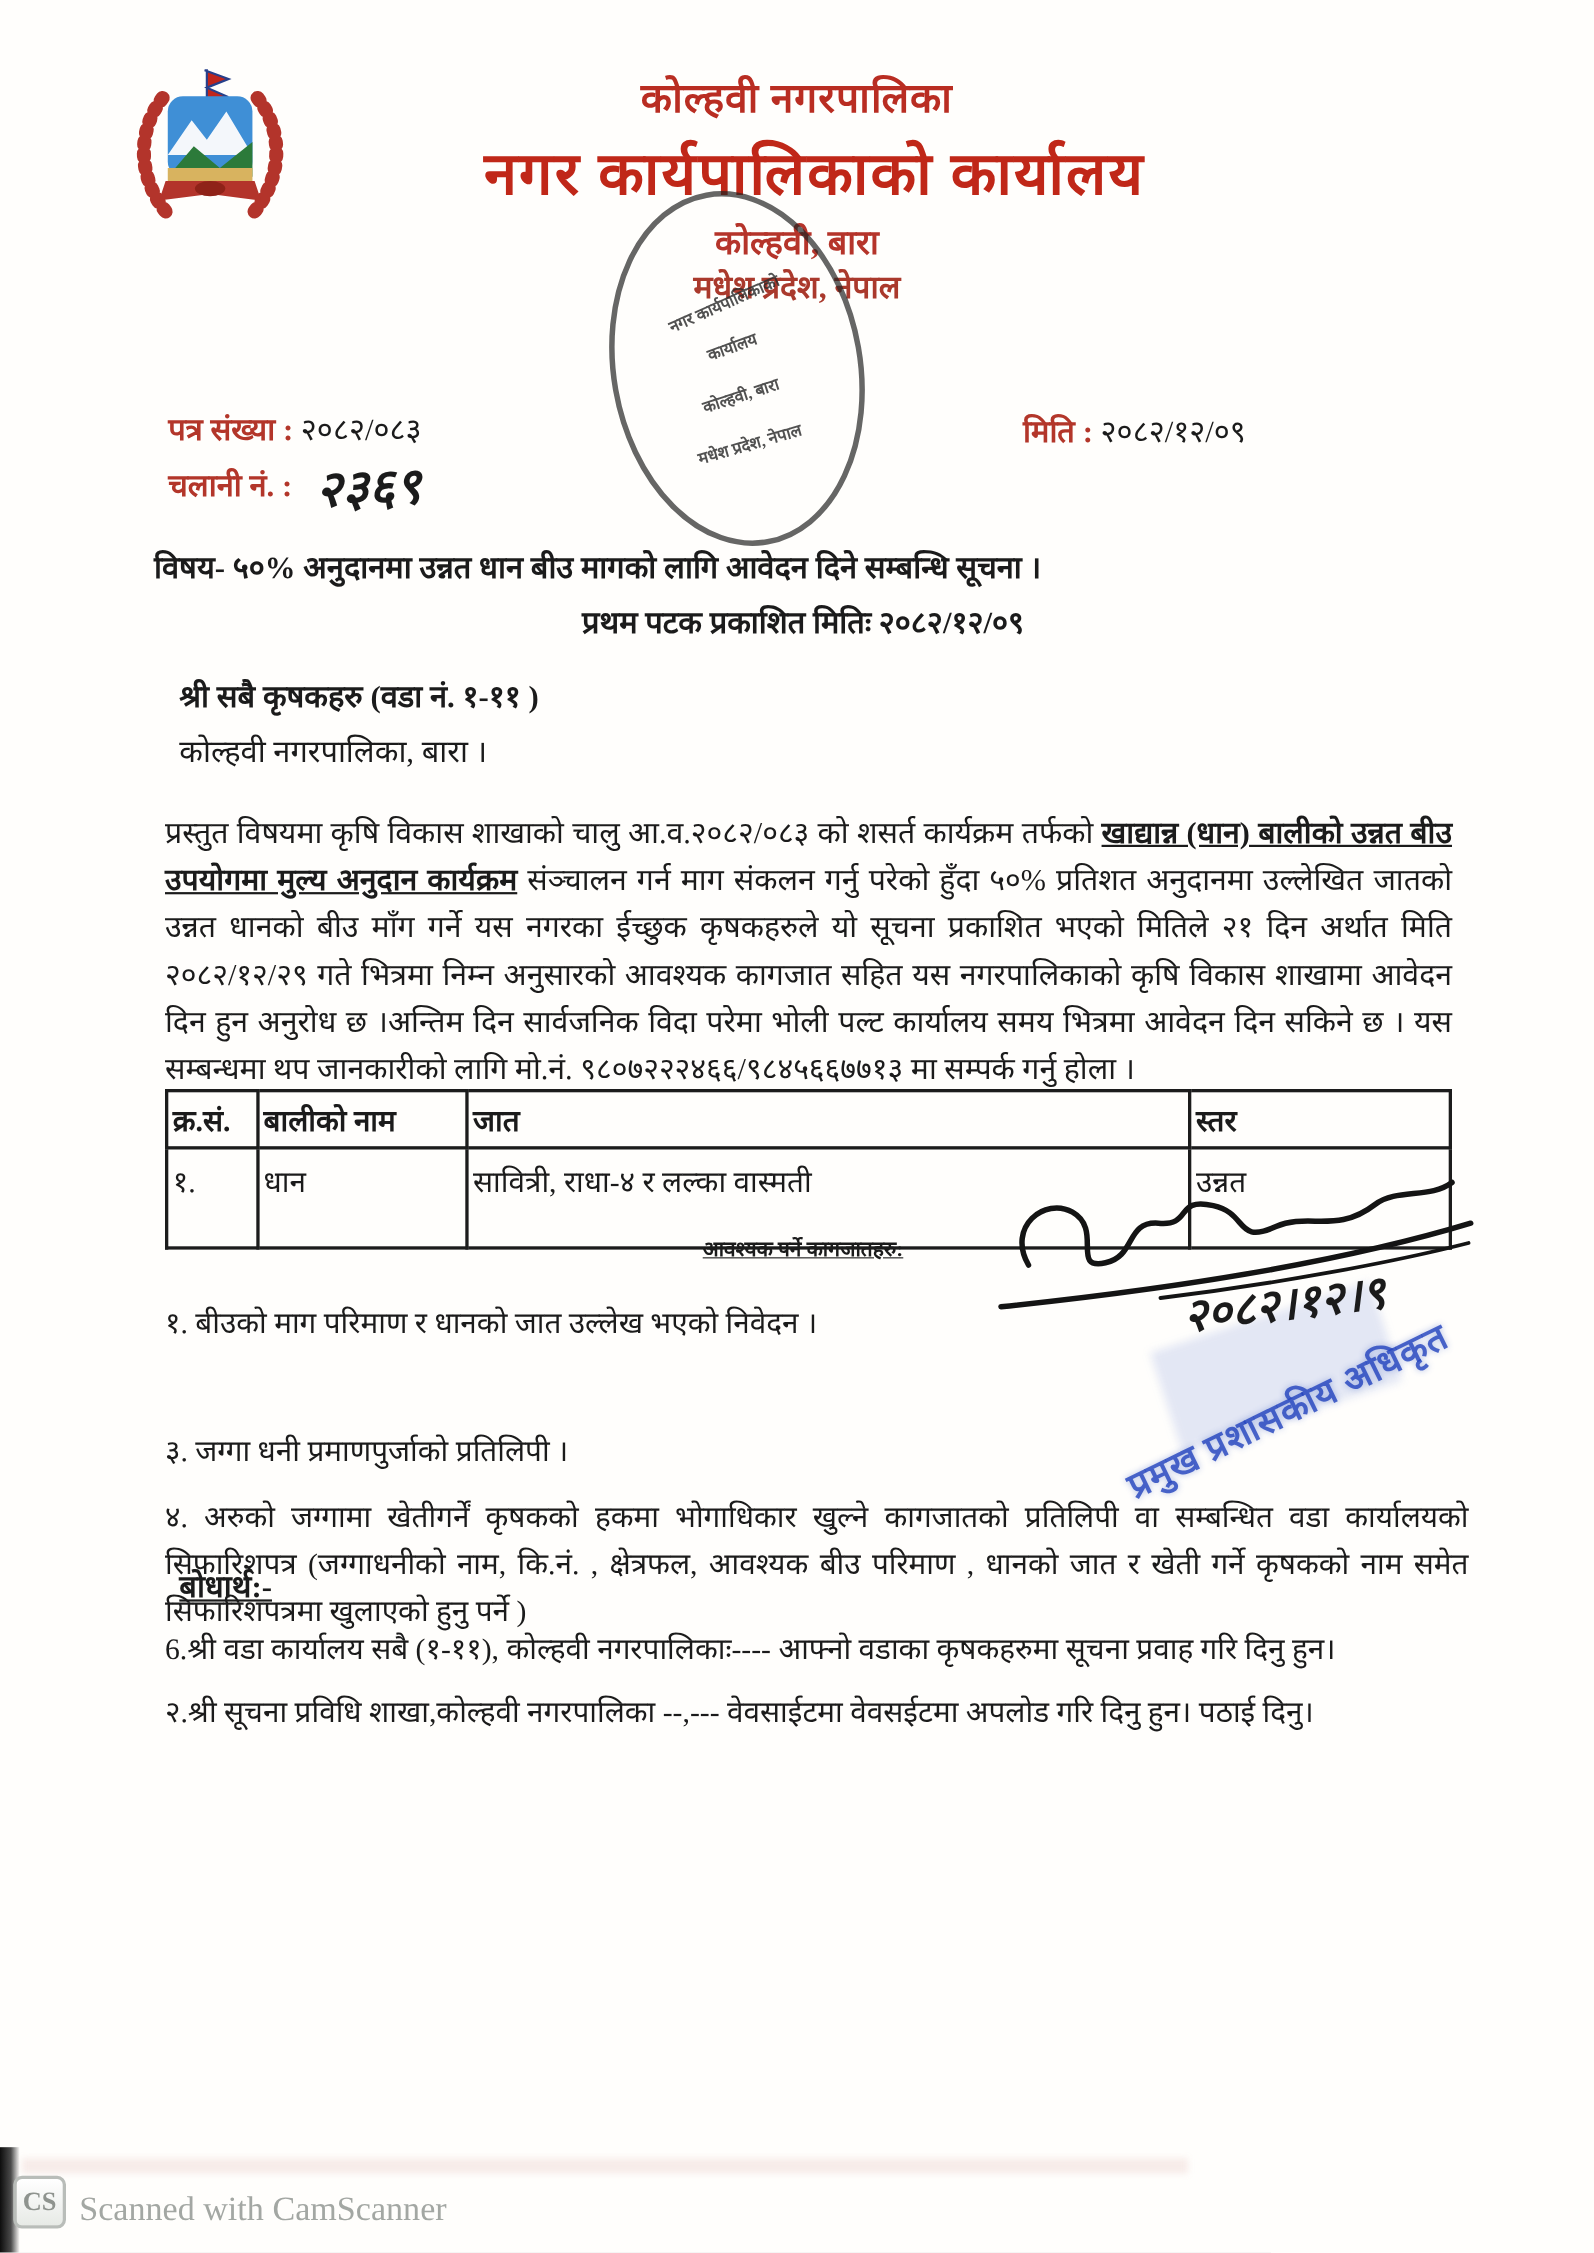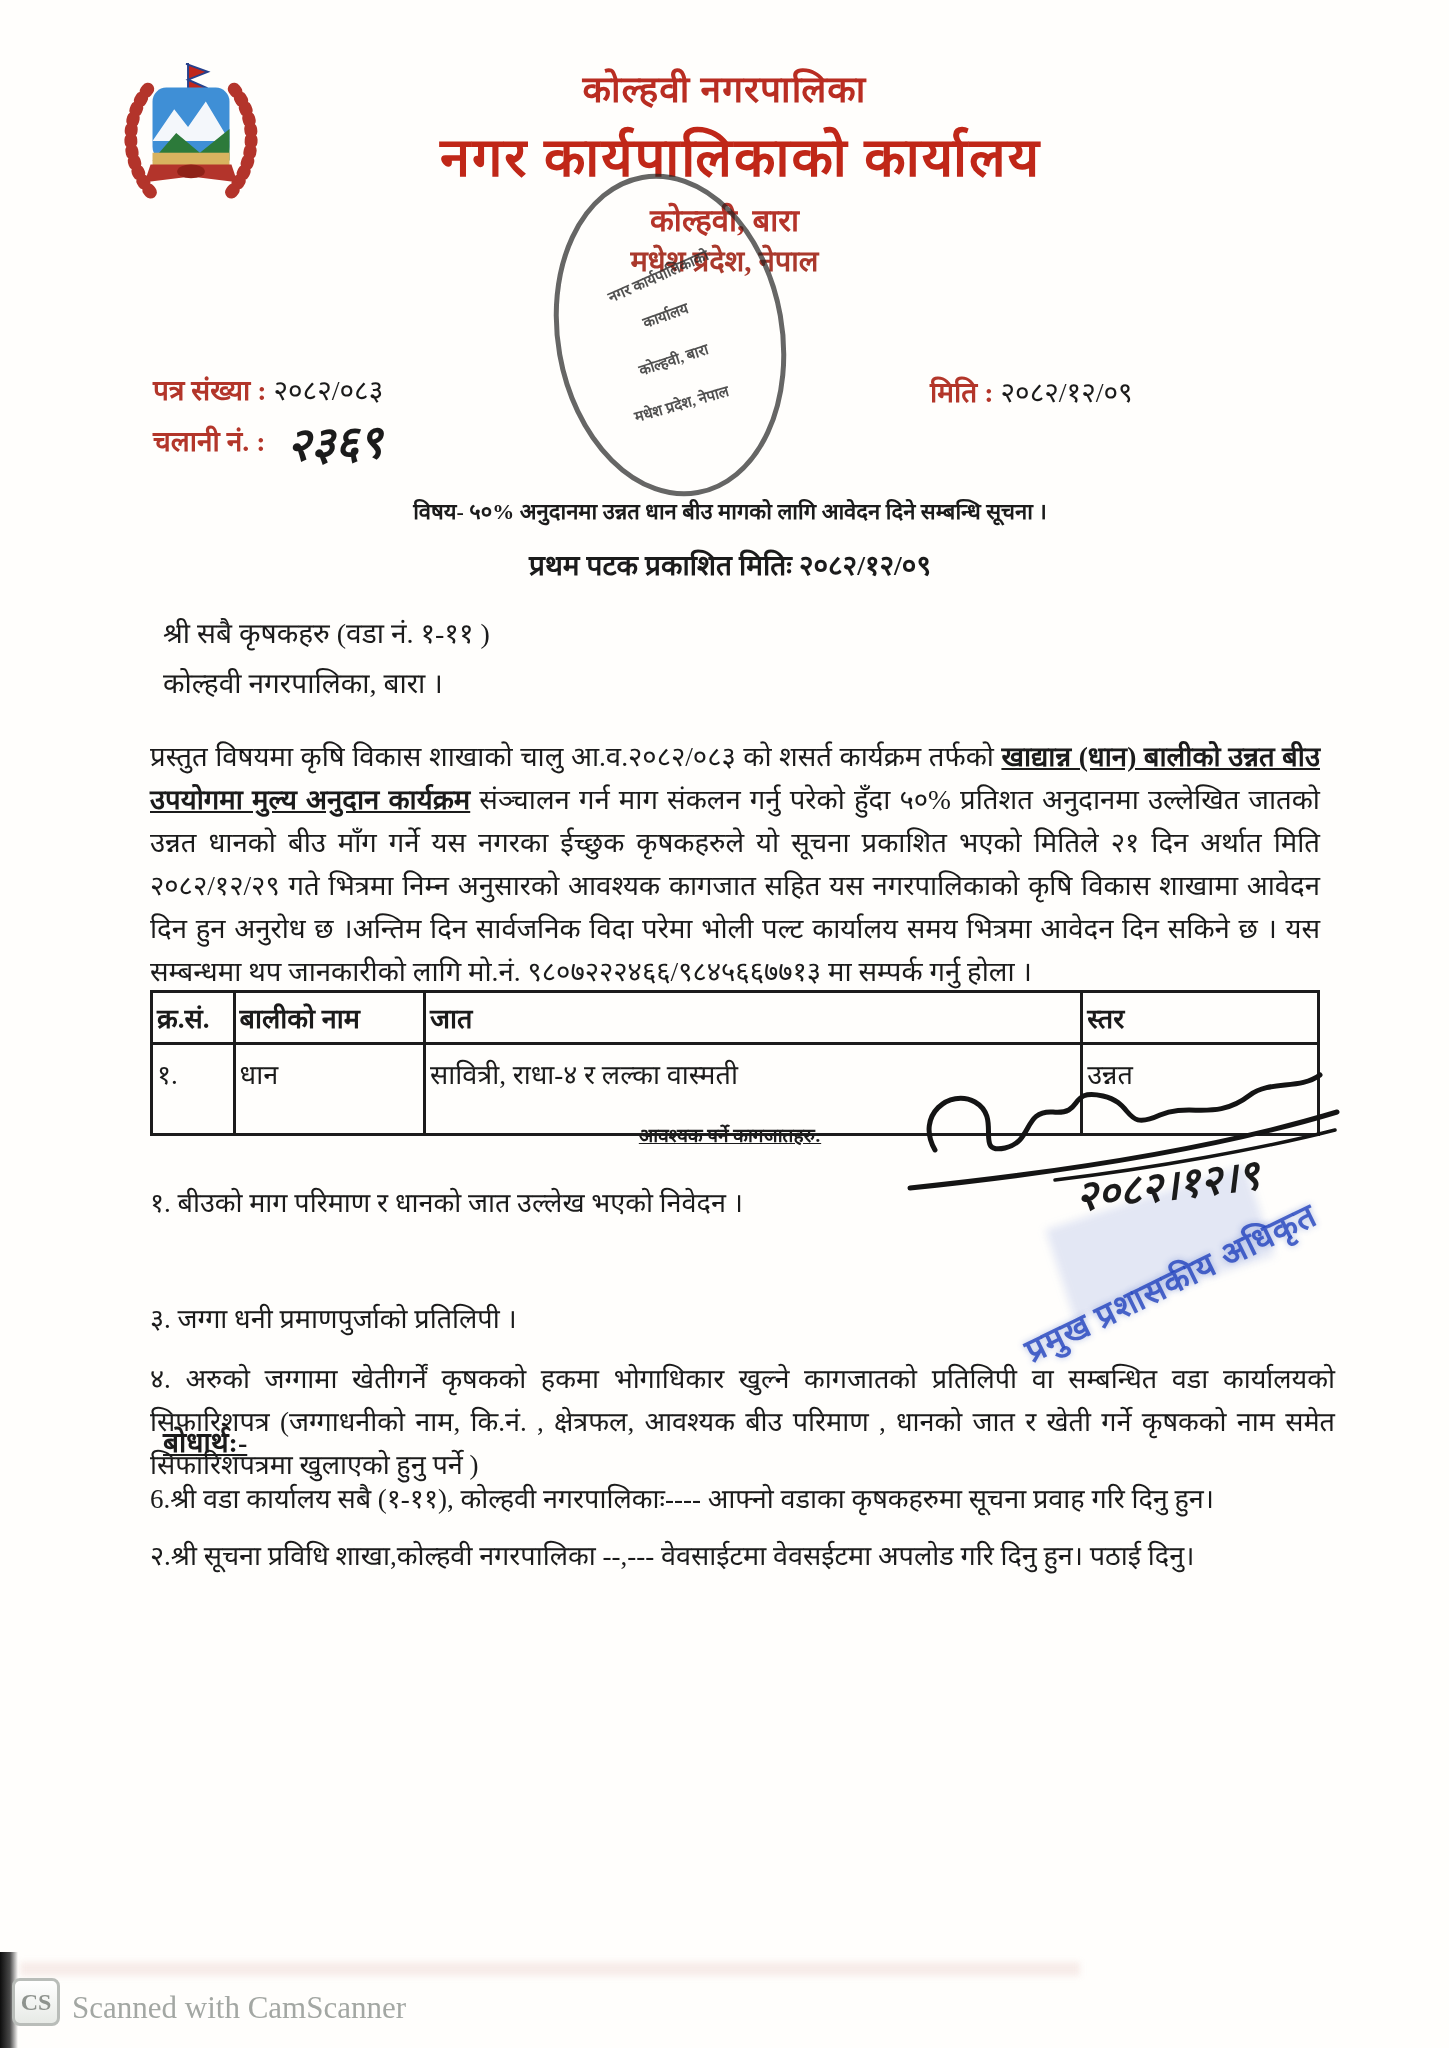--- a/index.html
+++ b/index.html
@@ -21,24 +21,24 @@
   .emblem{left:116px;top:58px;width:150px;height:148px;}
   .round-stamp{left:545px;top:160px;width:250px;height:350px;opacity:.82;transform:rotate(-10deg);}
   
   .meta{font-size:28px;}
   .meta .lbl{color:#b3362a;font-weight:700;}
   .ref-line{left:153px;top:370px;}
   .disp-line{left:153px;top:420px;}
   .disp-val{display:inline-block;font-size:46px;font-weight:700;font-style:italic;transform:rotate(-2deg);margin-left:14px;line-height:1;vertical-align:-8px;font-family:"DejaVu Sans",sans-serif;}
   .date-line{left:930px;top:372px;}
   
-  .subj1{left:140px;top:495px;width:1180px;text-align:center;font-size:22px;font-weight:600;}
+  .subj1{left:140px;top:495px;width:1180px;text-align:left;font-size:28px;font-weight:600;}
   .subj2{left:140px;top:545px;width:1180px;text-align:center;font-size:28px;font-weight:600;}
   
-  .addr1{left:163px;top:613px;font-size:28px;}
+  .addr1{left:163px;top:613px;font-size:28px;font-weight:bold;}
   .addr2{left:163px;top:663px;font-size:28px;}
   
   .body-par{left:150px;top:735px;width:1170px;font-size:27.5px;line-height:43px;text-align:justify;}
   .u{text-decoration:underline;font-weight:600;}
   
   table.crop{border-collapse:collapse;position:absolute;left:150px;top:990px;width:1170px;}
   table.crop th,table.crop td{border:3px solid #1c1c1c;font-size:27px;text-align:left;padding:6px 4px;}
   table.crop th{font-weight:600;height:34px;}
   table.crop td{height:72px;vertical-align:top;padding-top:10px;}
   .col-sn{width:72px;}.col-crop{width:182px;}.col-var{width:660px;}.col-lvl{width:230px;}

